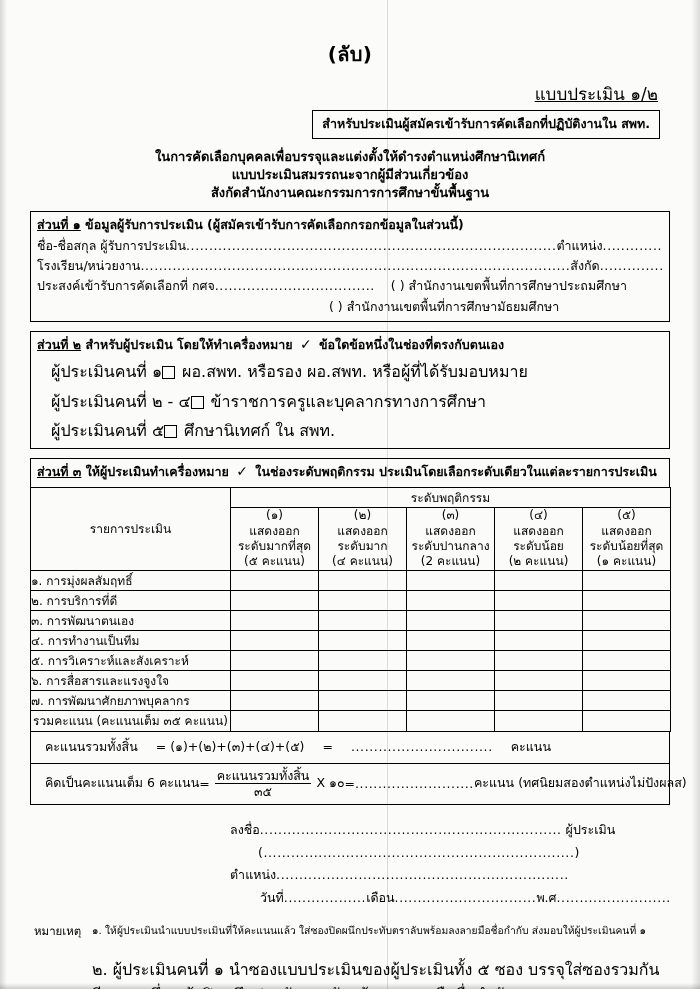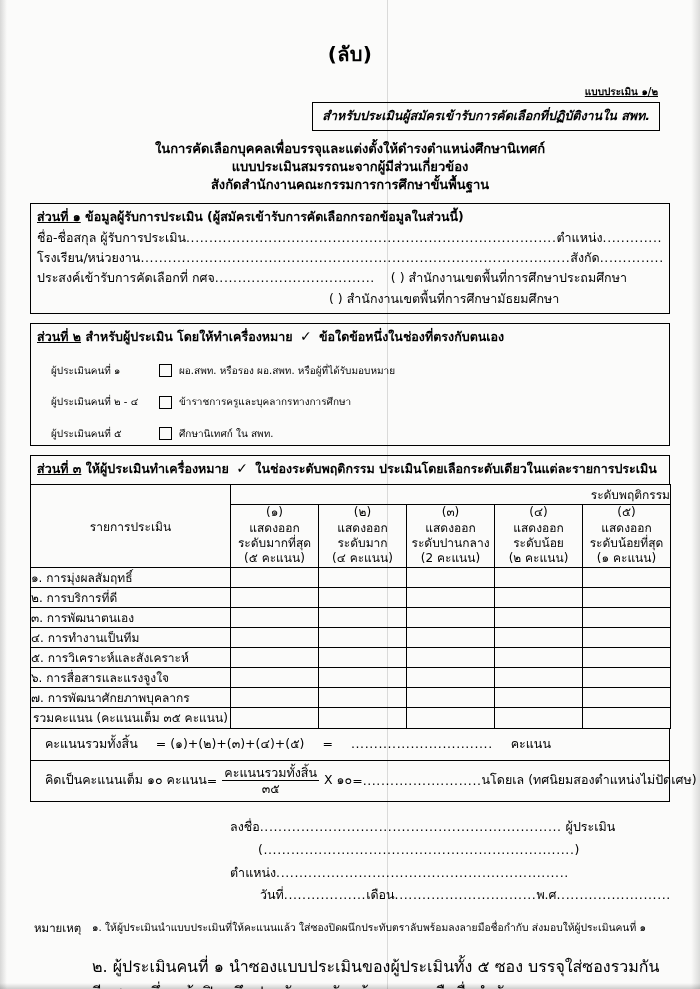--- a/index.html
+++ b/index.html
@@ -58,31 +58,30 @@
     font-weight: bold;
     padding-top: 38px;
     letter-spacing: 0.3px;
   }
   .form-code-row {
     text-align: right;
     margin-top: 10px;
     padding-right: 12px;
   }
   .form-code {
-    font-size: 10px;
-    font-weight: bold;
+    font-size: 17px;
+    font-weight: normal;
     text-decoration: underline;
     padding-left: 24px;
   }
   .purpose-box-row {
     display: flex;
     justify-content: flex-end;
     margin-top: 3px;
     padding-right: 10px;
-    font-style: italic;
   }
   .purpose-box {
     border: 1.4px solid #000;
     padding: 3px 9px 4px 9px;
     font-size: 12.5px;
     font-weight: bold;
     white-space: nowrap;
   }
   .title-block {
     text-align: center;
@@ -116,24 +115,25 @@
     overflow: hidden;
   }
   .dots {
     letter-spacing: 0.6px;
   }
 
   
   .chk-row {
     display: flex;
     align-items: center;
-    font-size: 10px;
+    font-size: 16px;
     line-height: 1.55;
     padding-left: 14px;
-    margin-top: 16px;
+    margin-top: 5px;
+    text-align: right;
   }
   .chk-lab {
     display: inline-block;
     min-width: 108px;
   }
   .box {
     display: inline-block;
     width: 11px;
     height: 11px;
     border: 1.4px solid #000;
@@ -167,21 +167,21 @@
     padding: 0;
   }
   th.col-item {
     width: 200px;
     vertical-align: middle;
     text-align: center;
     font-weight: normal;
     font-size: 12.5px;
   }
   th.group-head {
-    text-align: right;
+    text-align: center;
     font-weight: normal;
     font-size: 12.5px;
     height: 19px;
   }
   th.lvl {
     vertical-align: top;
     text-align: center;
     padding: 2px 1px 3px 1px;
     line-height: 1.28;
     font-weight: normal;
@@ -493,37 +493,37 @@
             <span class="gap"></span>
             <span class="dots">...............................</span>
             <span class="gap"></span>
             <span>คะแนน</span>
           </span>
         </td>
       </tr>
       <tr>
         <td>
           <span class="sumline">
-            <span>คิดเป็นคะแนนเต็ม ๑๐ คะแนน</span>
+            <span>คิดเป็นคะแนนเต็ม 6 คะแนน</span>
             <span class="gap"></span>
                 <span class="gap"></span>
                 <span class="gap"></span>
             <span>=</span>
             <span class="gap"></span>
             <span class="frac">
               <span class="num">คะแนนรวมทั้งสิ้น</span>
               <span class="den">๓๕</span>
             </span>
             <span>X ๑๐</span>
             <span class="gap"></span>
             <span>=</span>
             <span class="gap"></span>
             <span class="dots">..........................</span>
             <span class="gap"></span>
-            <span>นโดยเล (ทศนิยมสองตำแหน่งไม่ปัดเศษ)</span>
+            <span>คะแนน (ทศนิยมสองตำแหน่งไม่ปังผลส)</span>
           </span>
         </td>
       </tr>
     </tbody>
       </table>
 
     <div class="sign">
       <div>
         <span>ลงชื่อ</span><span class="dots">..................................................................</span> <span>ผู้ประเมิน</span>
       </div>

